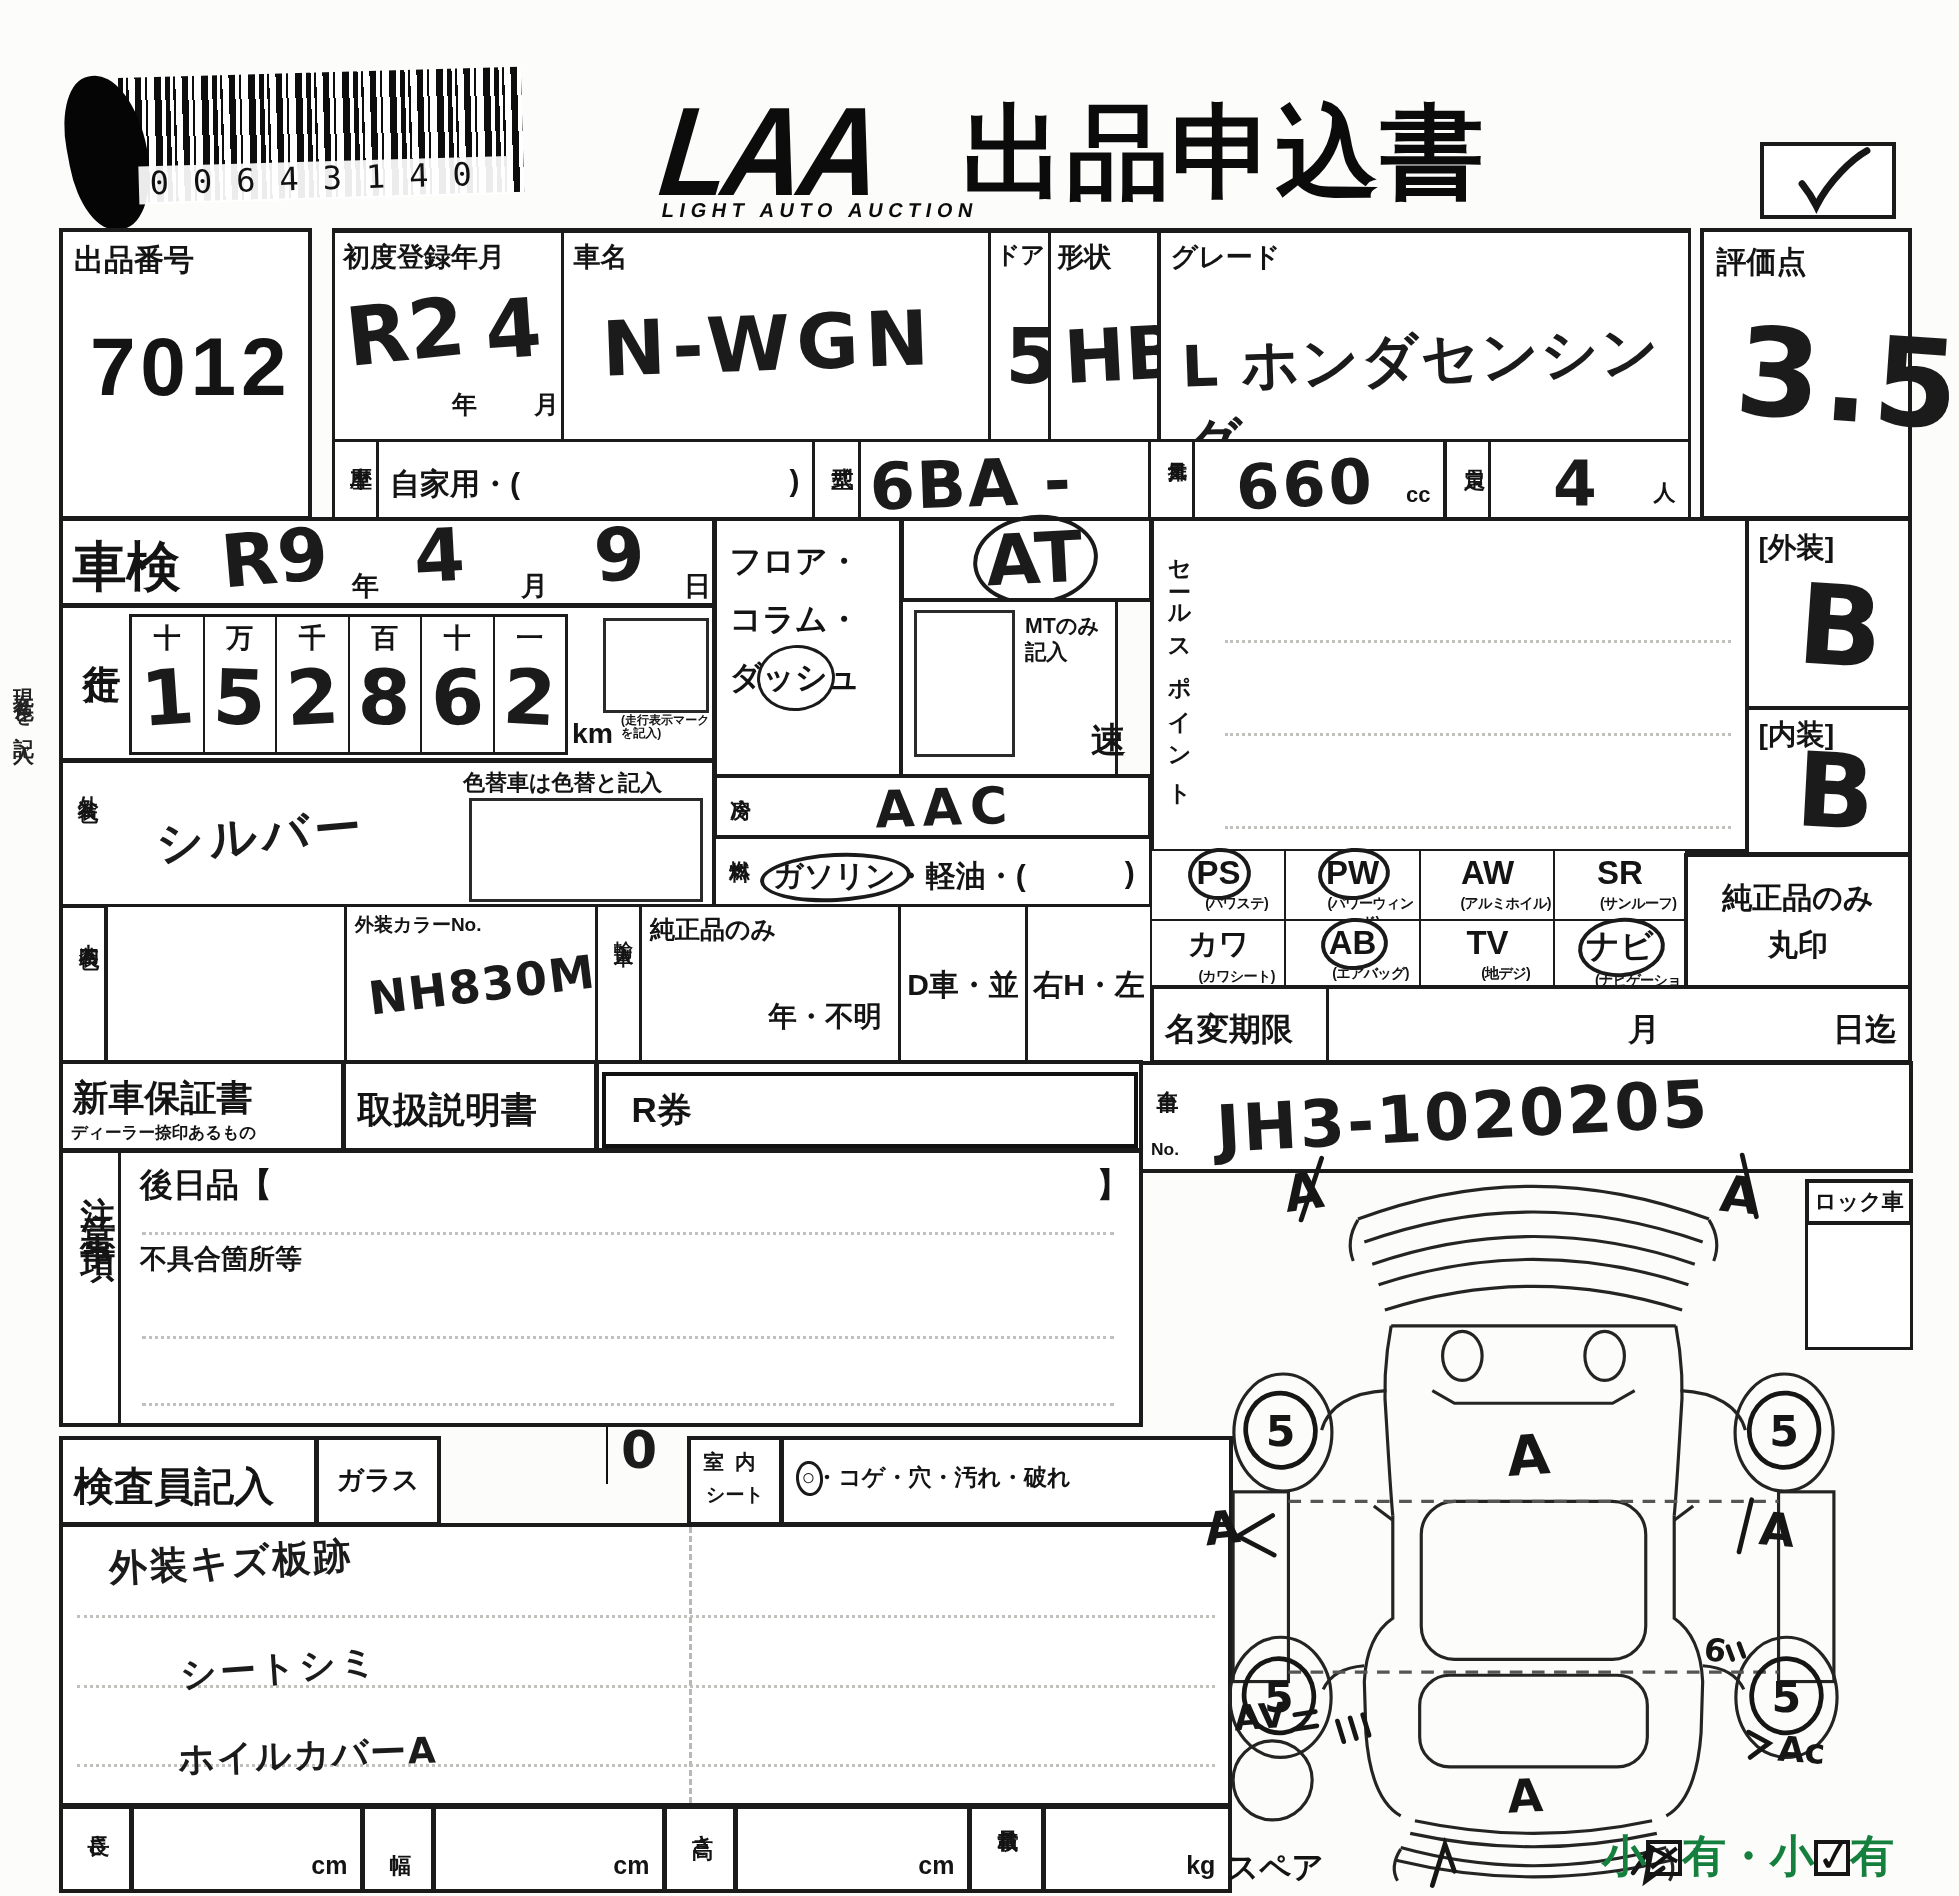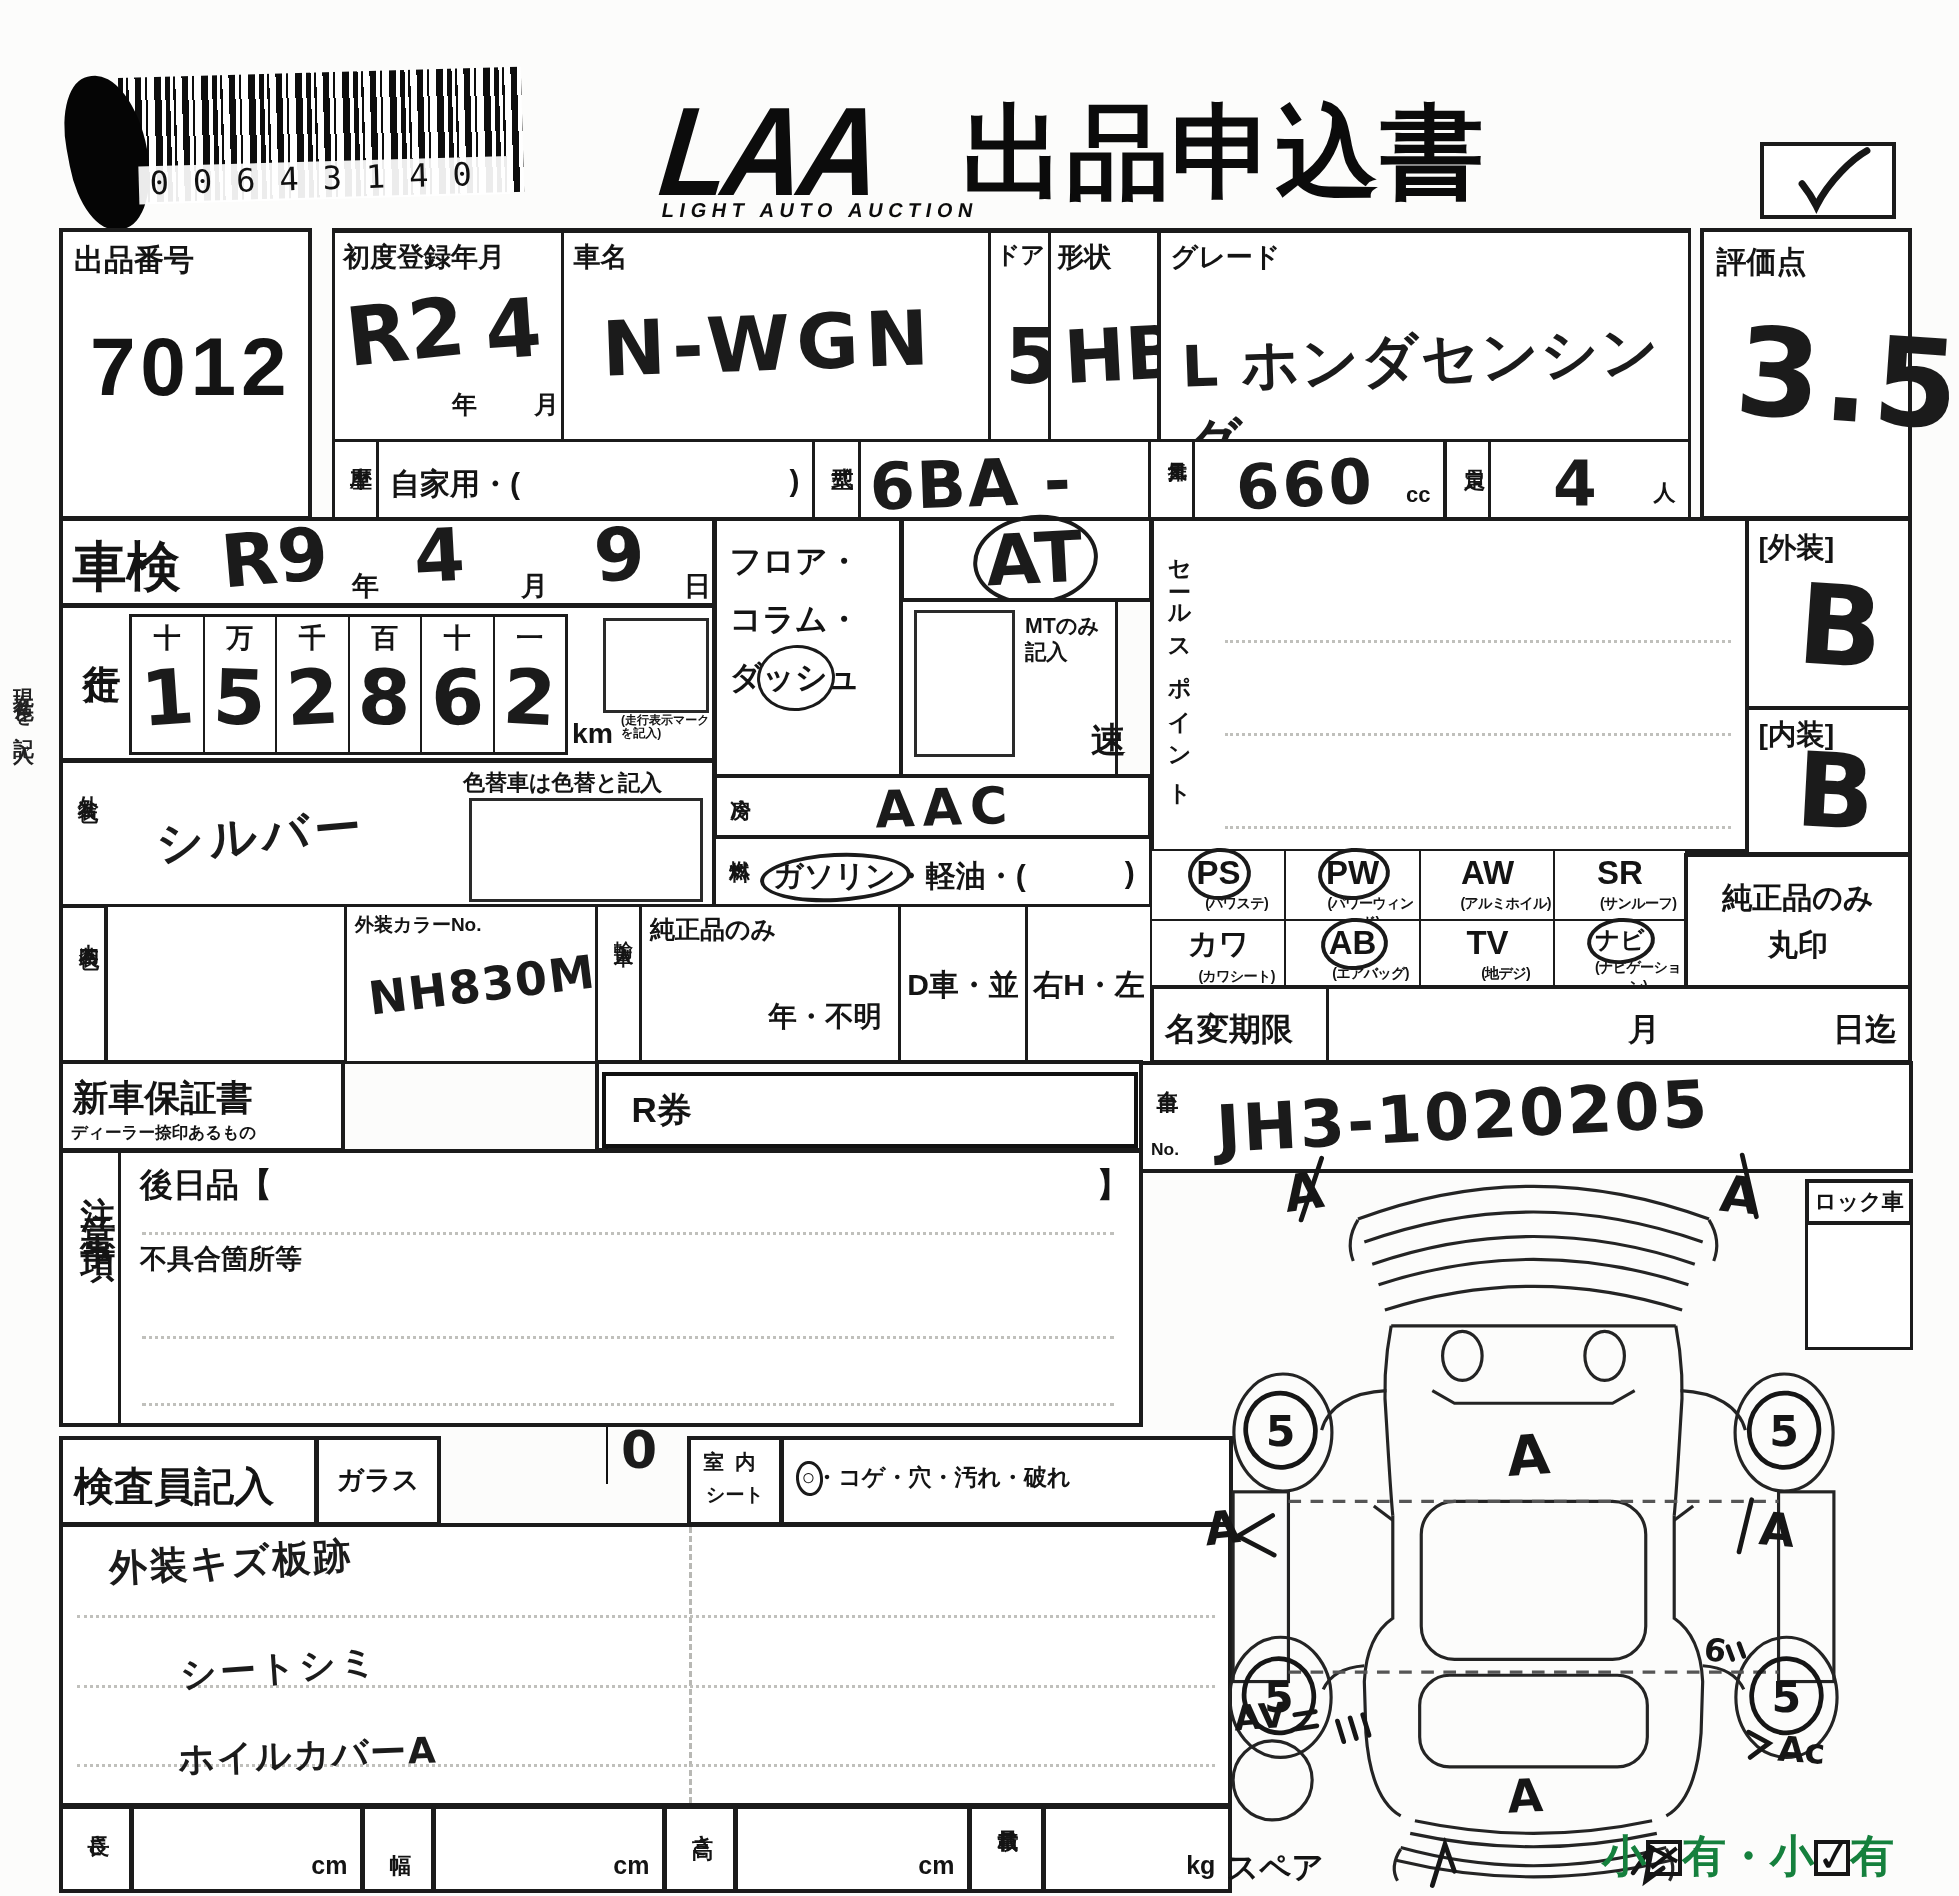--- a/index.html
+++ b/index.html
@@ -232,21 +232,21 @@
   </div>
 
   <div class="n" style="left:1150px;top:849px;width:537px;height:139px;">
     <div class="eq" style="left:0;top:0;width:137px;height:72px;"><span class="code rng">PS</span><span class="sub">(パワステ)</span></div>
     <div class="eq" style="left:134px;top:0;width:137px;height:72px;"><span class="code rng">PW</span><span class="sub">(パワーウィンド)</span></div>
     <div class="eq" style="left:269px;top:0;width:137px;height:72px;"><span class="code">AW</span><span class="sub">(アルミホイル)</span></div>
     <div class="eq" style="left:403px;top:0;width:134px;height:72px;"><span class="code">SR</span><span class="sub">(サンルーフ)</span></div>
     <div class="eq" style="left:0;top:70px;width:137px;height:70px;"><span class="code" style="font-size:30px;">カワ</span><span class="sub">(カワシート)</span></div>
     <div class="eq" style="left:134px;top:70px;width:137px;height:70px;"><span class="code rng">AB</span><span class="sub">(エアバッグ)</span></div>
     <div class="eq" style="left:269px;top:70px;width:137px;height:70px;"><span class="code">TV</span><span class="sub">(地デジ)</span></div>
-    <div class="eq" style="left:403px;top:70px;width:134px;height:70px;"><span class="code rng" style="font-size:24px;">ナビ</span><span class="sub">(ナビゲーション)</span></div>
+    <div class="eq" style="left:403px;top:70px;width:134px;height:70px;"><span class="code rng" style="font-size:33px;">ナビ</span><span class="sub">(ナビゲーション)</span></div>
   </div>
 
   <div class="c" style="left:1684px;top:853px;width:228px;height:136px;border-width:4px;text-align:center;">
     <span class="lb" style="display:block;margin-top:20.5px;font-size:30px;">純正品のみ</span>
     <span class="lb" style="display:block;margin-top:6.3px;font-size:30px;">丸印</span>
   </div>
 
   <div class="c" style="left:1150px;top:985px;width:762px;height:79px;border-width:4px;">
     <div class="n" style="left:0;top:0;width:175px;height:100%;border-right:3.2px solid #1b1b1b;">
       <span class="lb" style="position:absolute;left:11px;top:19px;font-size:32px;">名変期限</span>
@@ -257,20 +257,23 @@
 
   <div class="c" style="left:1139px;top:1061px;width:774px;height:112px;border-width:4.7px;">
     <span class="n lb vt" style="left:9.5px;top:8px;font-size:22px;">車台</span>
     <span class="n lb" style="left:8px;top:74px;font-size:17.4px;">No.</span>
     <span class="n hw" style="left:73px;top:14.2px;font-size:65px;letter-spacing:2.4px;transform:rotate(-3deg);">JH3-1020205</span>
   </div>
 
   <div class="c" style="left:59px;top:1060px;width:286px;height:92px;border-width:4px;">
     <span class="n lb" style="left:9.5px;top:9.5px;font-size:36px;">新車保証書</span>
     <span class="n lb" style="left:8px;top:58px;font-size:16.6px;">ディーラー捺印あるもの</span>
+  </div>
+  <div class="c" style="left:342px;top:1060px;width:256px;height:92px;border-width:4px;">
+    <span class="n lb" style="left:11px;top:22px;font-size:36px;">取扱説明書</span>
   </div>
   <div class="c" style="left:595px;top:1060px;width:548px;height:92px;border-width:4px;">
     <div class="n" style="left:3.2px;top:8px;width:536px;height:76px;border:4px solid #111;display:flex;flex-direction:column;">
       <div class="n" style="position:relative;width:111px;text-align:center;"><span class="lb" style="font-size:35px;line-height:68px;">R券</span></div>
       <div class="n" style="position:relative;width:76px;border-left:2.4px solid #111;text-align:center;"><span class="lb" style="font-size:38px;line-height:68px;">¥</span></div>
       <div class="n" style="position:relative;width:76px;border-left:2.4px solid #111;"></div>
       <div class="n" style="position:relative;width:66px;border-left:2.4px solid #111;text-align:center;"><span class="hw" style="font-size:52px;line-height:68px;transform:rotate(-4deg);">6</span><span class="hw" style="position:absolute;right:-8px;bottom:-4.7px;font-size:47px;">,</span></div>
       <div class="n" style="position:relative;width:66px;border-left:2.4px solid #111;text-align:center;"><span class="hw" style="font-size:52px;line-height:68px;transform:rotate(2deg);">5</span></div>
       <div class="n" style="position:relative;width:66px;border-left:2.4px solid #111;text-align:center;"><span class="hw" style="font-size:52px;line-height:68px;transform:rotate(-6deg);">9</span></div>
       <div class="n" style="position:relative;width:64px;border-left:2.4px solid #111;text-align:center;"><span class="hw" style="font-size:52px;line-height:68px;">0</span></div>

